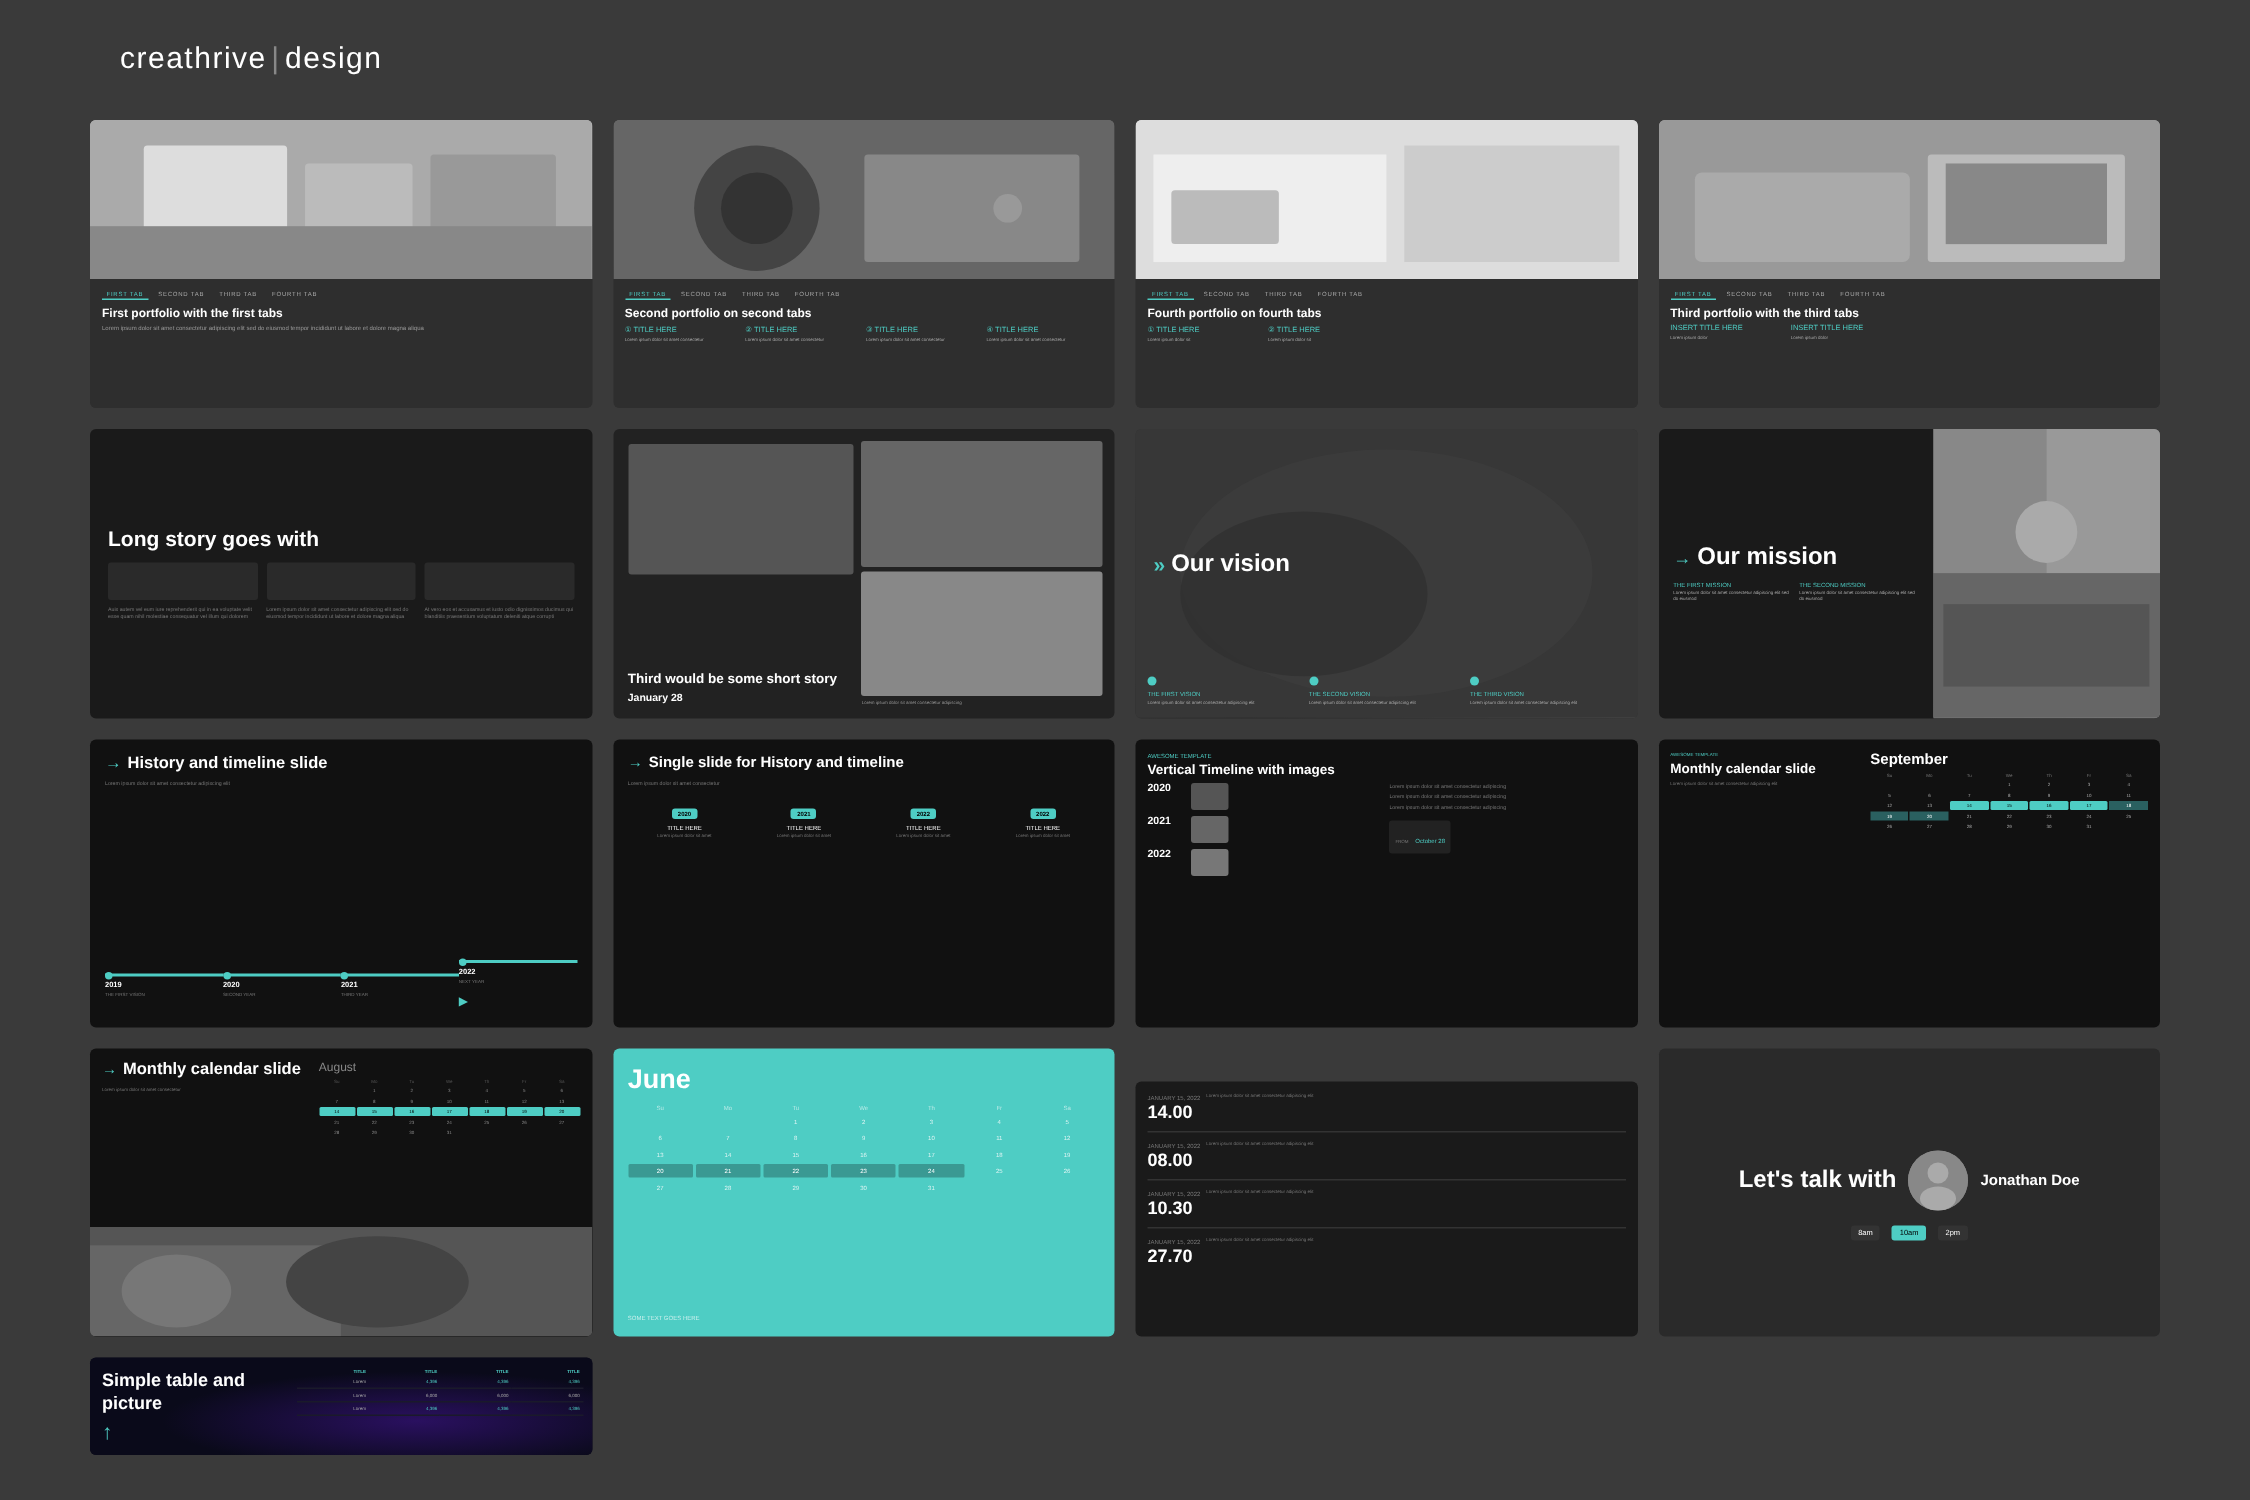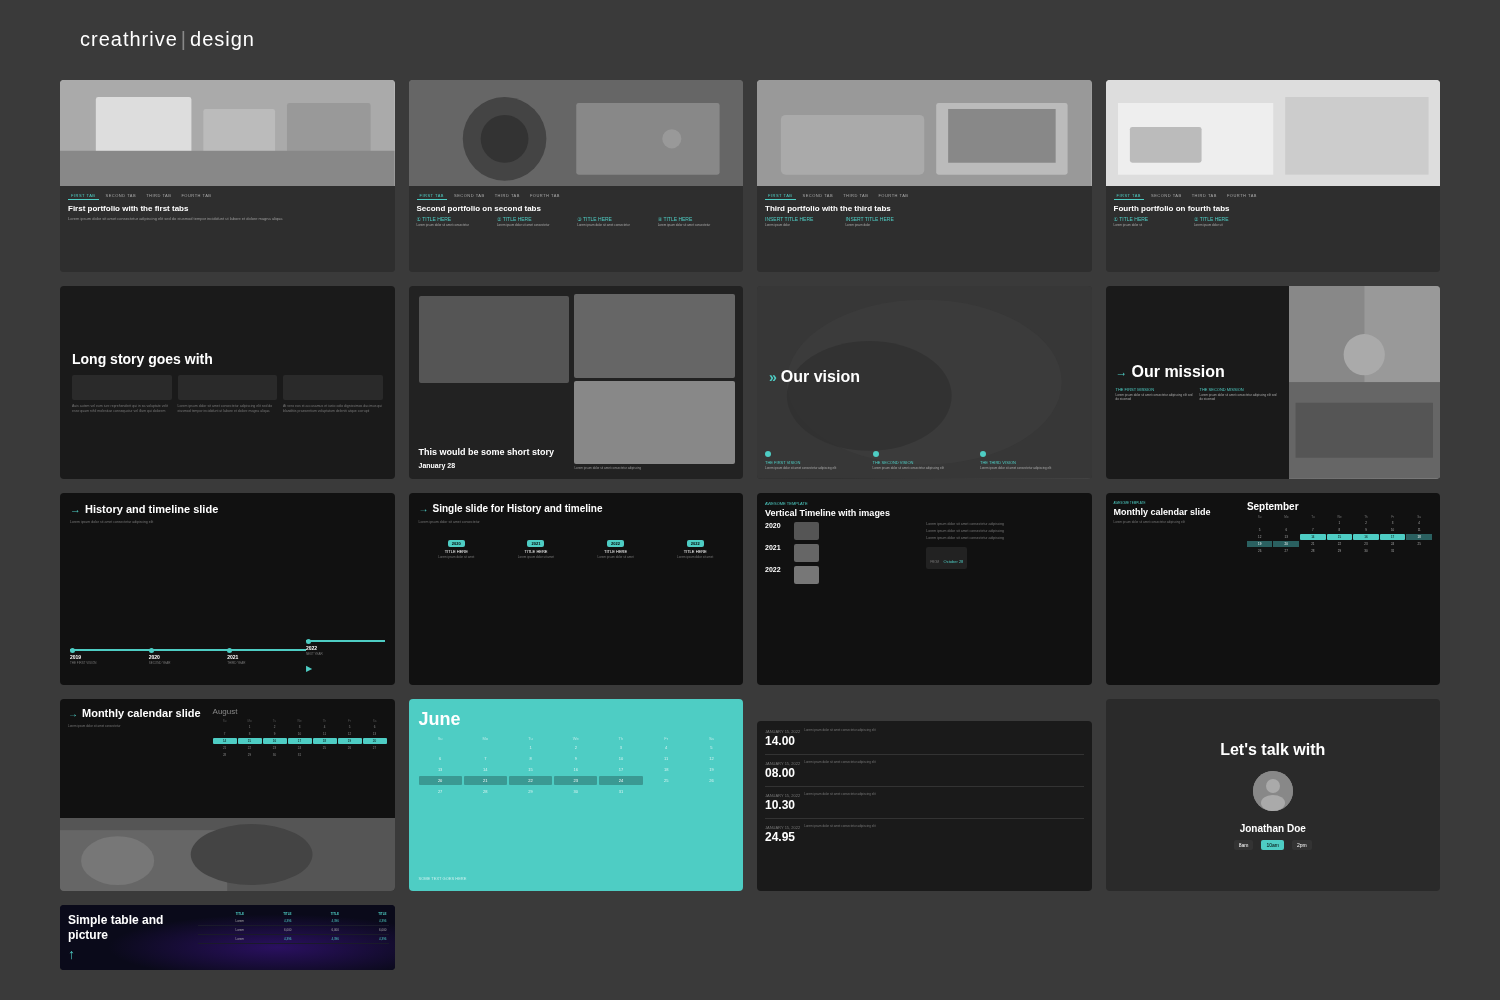--- a/index.html
+++ b/index.html
@@ -661,20 +661,50 @@
         </div>
         <div class="col-block">
           <div class="col-title">④ TITLE HERE</div>
           <div class="col-text">Lorem ipsum dolor sit amet consectetur</div>
         </div>
       </div>
     </div>
   </div>
 
   <div class="slide slide-portfolio">
+    <div class="img-top white-room">
+      <svg width="100%" height="100%" viewBox="0 0 280 90" preserveAspectRatio="xMidYMid slice">
+        <rect width="280" height="90" fill="#ddd"></rect>
+        <rect x="10" y="20" width="130" height="60" fill="#eee"></rect>
+        <rect x="150" y="15" width="120" height="65" fill="#ccc"></rect>
+        <rect x="20" y="40" width="60" height="30" fill="#bbb" rx="2"></rect>
+      </svg>
+    </div>
+    <div class="content-bottom">
+      <div class="tabs-row">
+        <span class="tab-item active">FIRST TAB</span>
+        <span class="tab-item">SECOND TAB</span>
+        <span class="tab-item">THIRD TAB</span>
+        <span class="tab-item">FOURTH TAB</span>
+      </div>
+      <div class="slide-title">Fourth portfolio on fourth tabs</div>
+      <div class="multi-col">
+        <div class="col-block">
+          <div class="col-title">① TITLE HERE</div>
+          <div class="col-text">Lorem ipsum dolor sit</div>
+        </div>
+        <div class="col-block">
+          <div class="col-title">② TITLE HERE</div>
+          <div class="col-text">Lorem ipsum dolor sit</div>
+        </div>
+      </div>
+    </div>
+  </div>
+
+  <div class="slide slide-portfolio">
     <div class="img-top couch">
       <svg width="100%" height="100%" viewBox="0 0 280 90" preserveAspectRatio="xMidYMid slice">
         <rect width="280" height="90" fill="#999"></rect>
         <rect x="20" y="30" width="120" height="50" fill="#aaa" rx="4"></rect>
         <rect x="150" y="20" width="110" height="60" fill="#bbb" rx="2"></rect>
         <rect x="160" y="25" width="90" height="45" fill="#888"></rect>
       </svg>
     </div>
     <div class="content-bottom">
       <div class="tabs-row">
@@ -690,50 +720,20 @@
           <div class="col-text">Lorem ipsum dolor</div>
         </div>
         <div class="col-block">
           <div class="col-title">INSERT TITLE HERE</div>
           <div class="col-text">Lorem ipsum dolor</div>
         </div>
       </div>
     </div>
   </div>
 
-  <div class="slide slide-portfolio">
-    <div class="img-top white-room">
-      <svg width="100%" height="100%" viewBox="0 0 280 90" preserveAspectRatio="xMidYMid slice">
-        <rect width="280" height="90" fill="#ddd"></rect>
-        <rect x="10" y="20" width="130" height="60" fill="#eee"></rect>
-        <rect x="150" y="15" width="120" height="65" fill="#ccc"></rect>
-        <rect x="20" y="40" width="60" height="30" fill="#bbb" rx="2"></rect>
-      </svg>
-    </div>
-    <div class="content-bottom">
-      <div class="tabs-row">
-        <span class="tab-item active">FIRST TAB</span>
-        <span class="tab-item">SECOND TAB</span>
-        <span class="tab-item">THIRD TAB</span>
-        <span class="tab-item">FOURTH TAB</span>
-      </div>
-      <div class="slide-title">Fourth portfolio on fourth tabs</div>
-      <div class="multi-col">
-        <div class="col-block">
-          <div class="col-title">① TITLE HERE</div>
-          <div class="col-text">Lorem ipsum dolor sit</div>
-        </div>
-        <div class="col-block">
-          <div class="col-title">② TITLE HERE</div>
-          <div class="col-text">Lorem ipsum dolor sit</div>
-        </div>
-      </div>
-    </div>
-  </div>
-
   <div class="slide slide-long-story">
     <div class="main-title">Long story goes with</div>
     <div class="cols">
       <div>
         <div style="height:25px;background:#2a2a2a;border-radius:2px;margin-bottom:4px;"></div>
         <div class="col-text small-text">Auis autem vel eum iure reprehenderit qui in ea voluptate velit esse quam nihil molestiae consequatur vel illum qui dolorem</div>
       </div>
       <div>
         <div style="height:25px;background:#2a2a2a;border-radius:2px;margin-bottom:4px;"></div>
         <div class="col-text small-text">Lorem ipsum dolor sit amet consectetur adipiscing elit sed do eiusmod tempor incididunt ut labore et dolore magna aliqua</div>
@@ -741,21 +741,21 @@
       <div>
         <div style="height:25px;background:#2a2a2a;border-radius:2px;margin-bottom:4px;"></div>
         <div class="col-text small-text">At vero eos et accusamus et iusto odio dignissimos ducimus qui blanditiis praesentium voluptatum deleniti atque corrupti</div>
       </div>
     </div>
   </div>
 
   <div class="slide slide-short-story">
     <div class="accent-box"></div>
     <div class="content-area">
-      <div class="story-title">This would be some short story</div>
+      <div class="story-title">Third would be some short story</div>
       <div class="story-date">January 28</div>
     </div>
     <div class="right-panel">
       <div class="right-img"></div>
       <div class="right-img" style="background:#888;"></div>
       <div class="right-text">Lorem ipsum dolor sit amet consectetur adipiscing</div>
     </div>
   </div>
 
   <div class="slide slide-vision">
@@ -1104,28 +1104,28 @@
     <div class="sched-row">
       <div>
         <div class="sched-date">JANUARY 15, 2022</div>
         <div class="sched-time">10.30</div>
       </div>
       <div class="sched-text">Lorem ipsum dolor sit amet consectetur adipiscing elit</div>
     </div>
     <div class="sched-row" style="border-bottom:none;">
       <div>
         <div class="sched-date">JANUARY 15, 2022</div>
-        <div class="sched-time">24.95</div>
+        <div class="sched-time">27.70</div>
       </div>
       <div class="sched-text">Lorem ipsum dolor sit amet consectetur adipiscing elit</div>
     </div>
   </div>
 
   <div class="slide slide-lets-talk">
-    <div style="display:flex;align-items:center;gap:8px;flex-direction:column;">
+    <div style="display:flex;align-items:center;gap:8px;">
       <div>
         <div class="talk-title">Let's talk with</div>
       </div>
       <div class="person-img">
         <svg width="40" height="40" viewBox="0 0 40 40">
           <circle cx="20" cy="20" r="20" fill="#888"></circle>
           <circle cx="20" cy="15" r="7" fill="#aaa"></circle>
           <ellipse cx="20" cy="32" rx="12" ry="8" fill="#aaa"></ellipse>
         </svg>
       </div>

